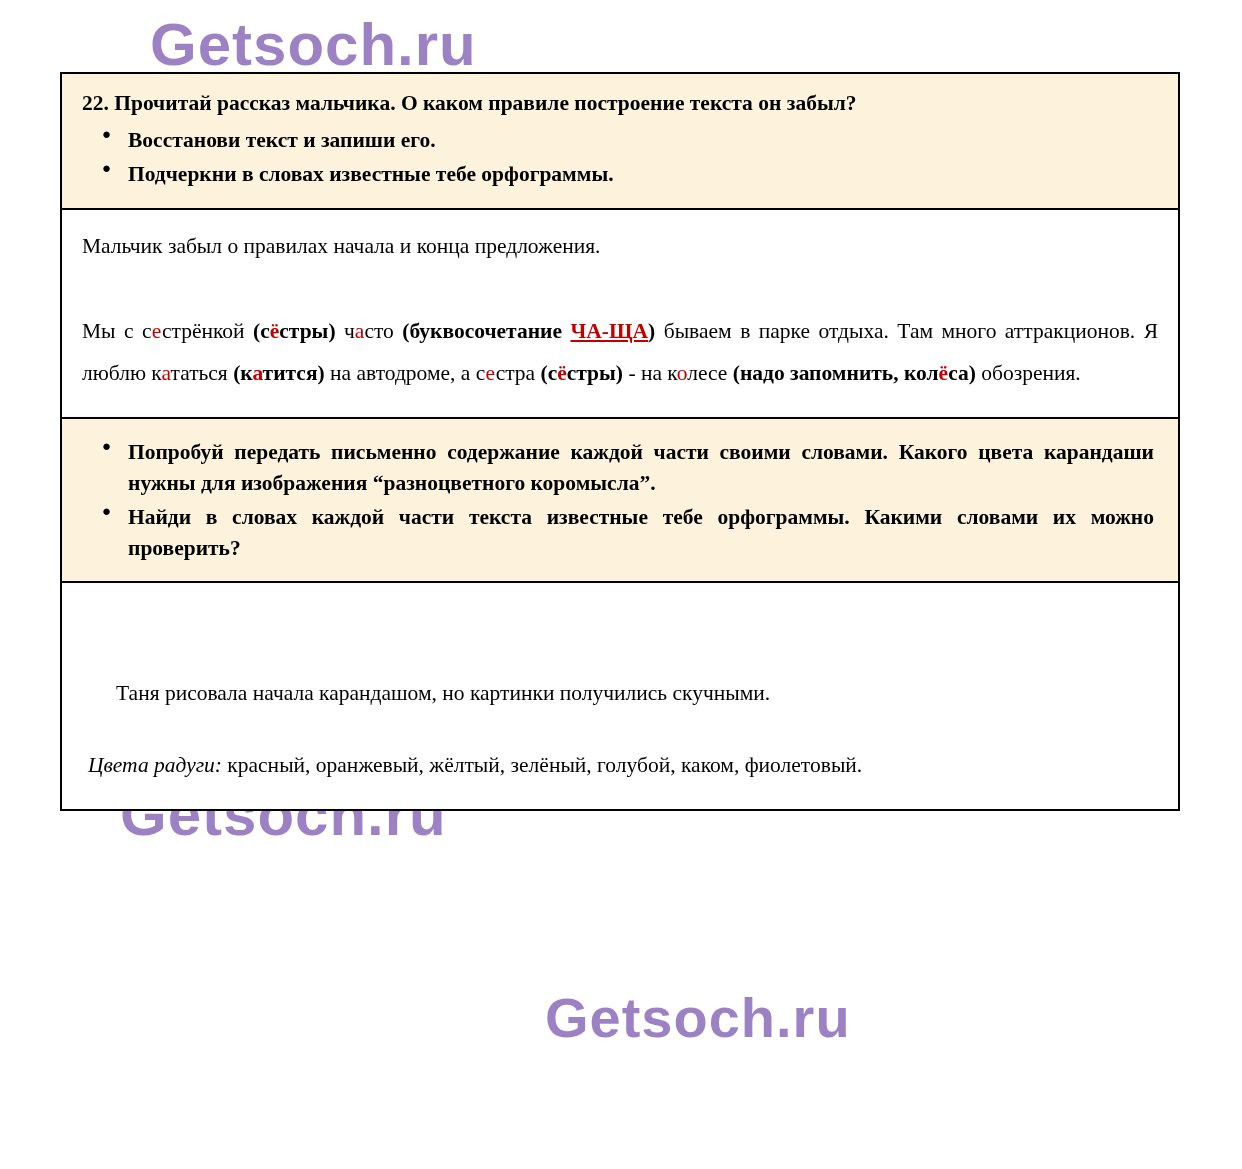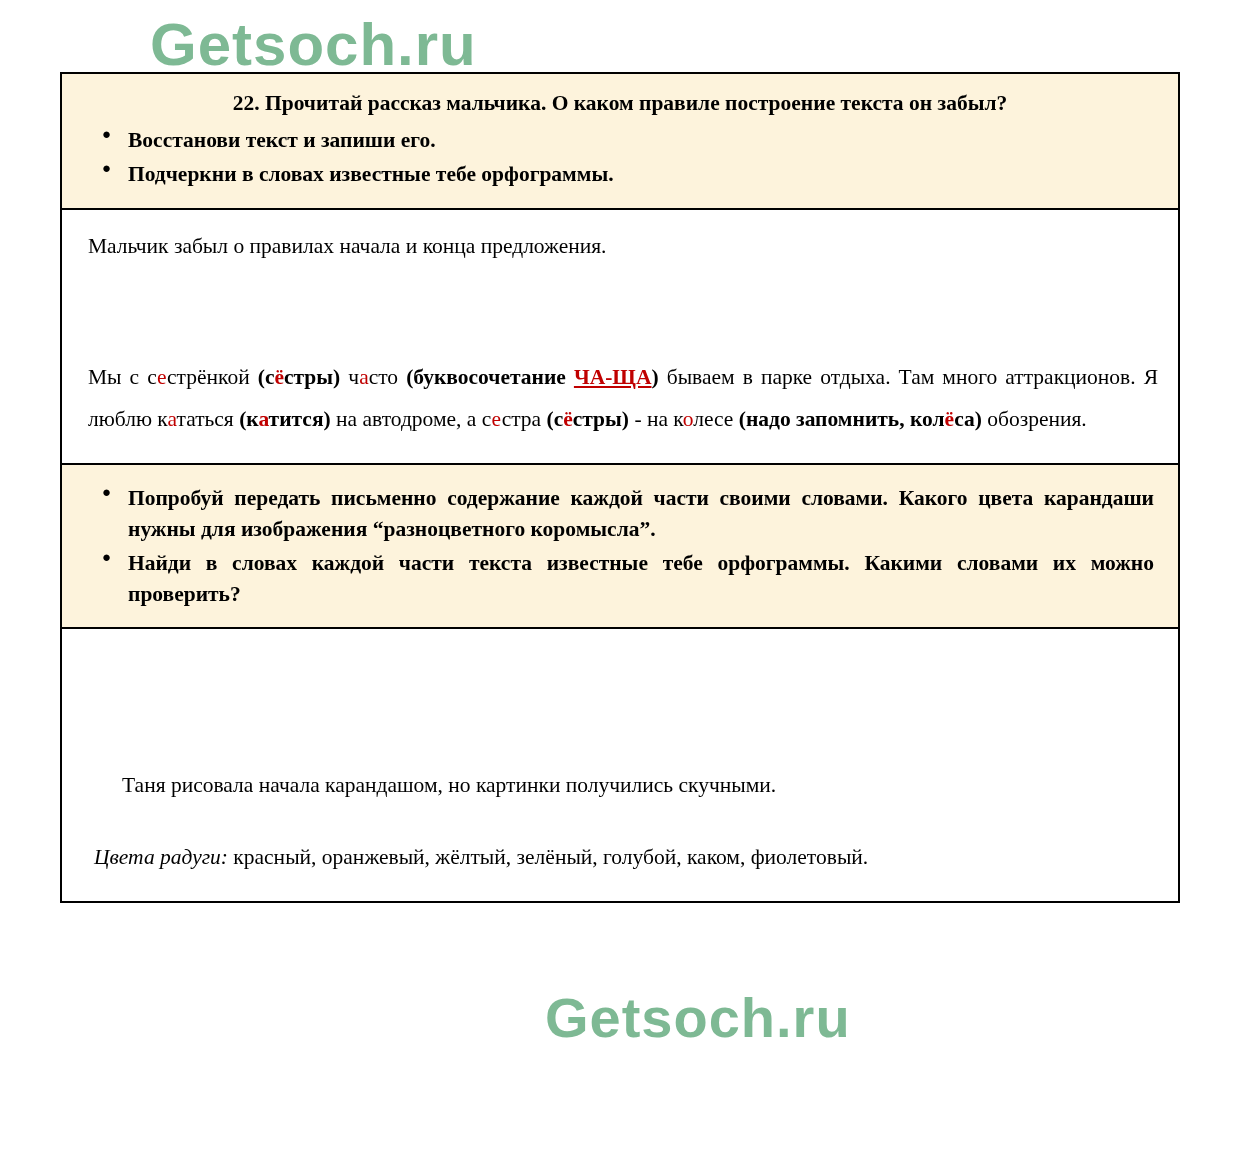--- a/index.html
+++ b/index.html
@@ -14,21 +14,21 @@
     font-family: "Liberation Serif", serif;
     color: #000000;
     overflow: hidden;
   }
 
   
   .wm {
     position: absolute;
     font-family: "Liberation Sans", sans-serif;
     font-weight: 700;
-    color: #15803d;
+    color: #4c1d95;
     opacity: .55;
     letter-spacing: 1px;
     white-space: nowrap;
     pointer-events: none;
     user-select: none;
     z-index: 0;
   }
   .wm-1 { left: 150px;  top: 10px;   font-size: 60px; }
   .wm-2 { left: 455px;  top: 330px;  font-size: 46px; opacity: .5;}
   .wm-3 { left: 505px;  top: 630px;  font-size: 46px; opacity: .5;}
@@ -51,47 +51,47 @@
     background: #fdf3dc;
     border-bottom: 2px solid #000;
     padding: 14px 20px 16px 20px;
     font-weight: 700;
     font-size: 21.5px;
     line-height: 1.42;
   }
   .answer {
     background: #ffffff;
     border-bottom: 2px solid #000;
-    padding: 16px 20px 22px 26px;
+    padding: 16px 20px 22px 20px;
     font-size: 21.5px;
     line-height: 1.95;
   }
   .answer.last { border-bottom: none; }
 
-  .task p.head { margin: 0 0 6px 0; text-align: center; }
+  .task p.head { margin: 0 0 6px 0; }
   ul.bullets {
     margin: 0;
     padding: 0 0 0 46px;
     list-style: none;
   }
   ul.bullets li {
     position: relative;
     margin: 4px 0 2px 0;
     text-align: justify;
     padding-right: 4px;
   }
   ul.bullets li::before {
     content: "●";
     position: absolute;
     left: -26px;
     top: -1px;
     font-size: 15px;
   }
 
-  .just { text-align: justify; margin-top: 46px; }
+  .just { text-align: justify; }
   .indent { text-indent: 34px; }
   .spacer-lg { height: 44px; }
   .spacer-md { height: 30px; }
 
   .red { color: #c00000; }
   .b { font-weight: 700; }
   .u { text-decoration: underline; }
   .it { font-style: italic; margin-left: 6px; }
 </style>
 </head>

